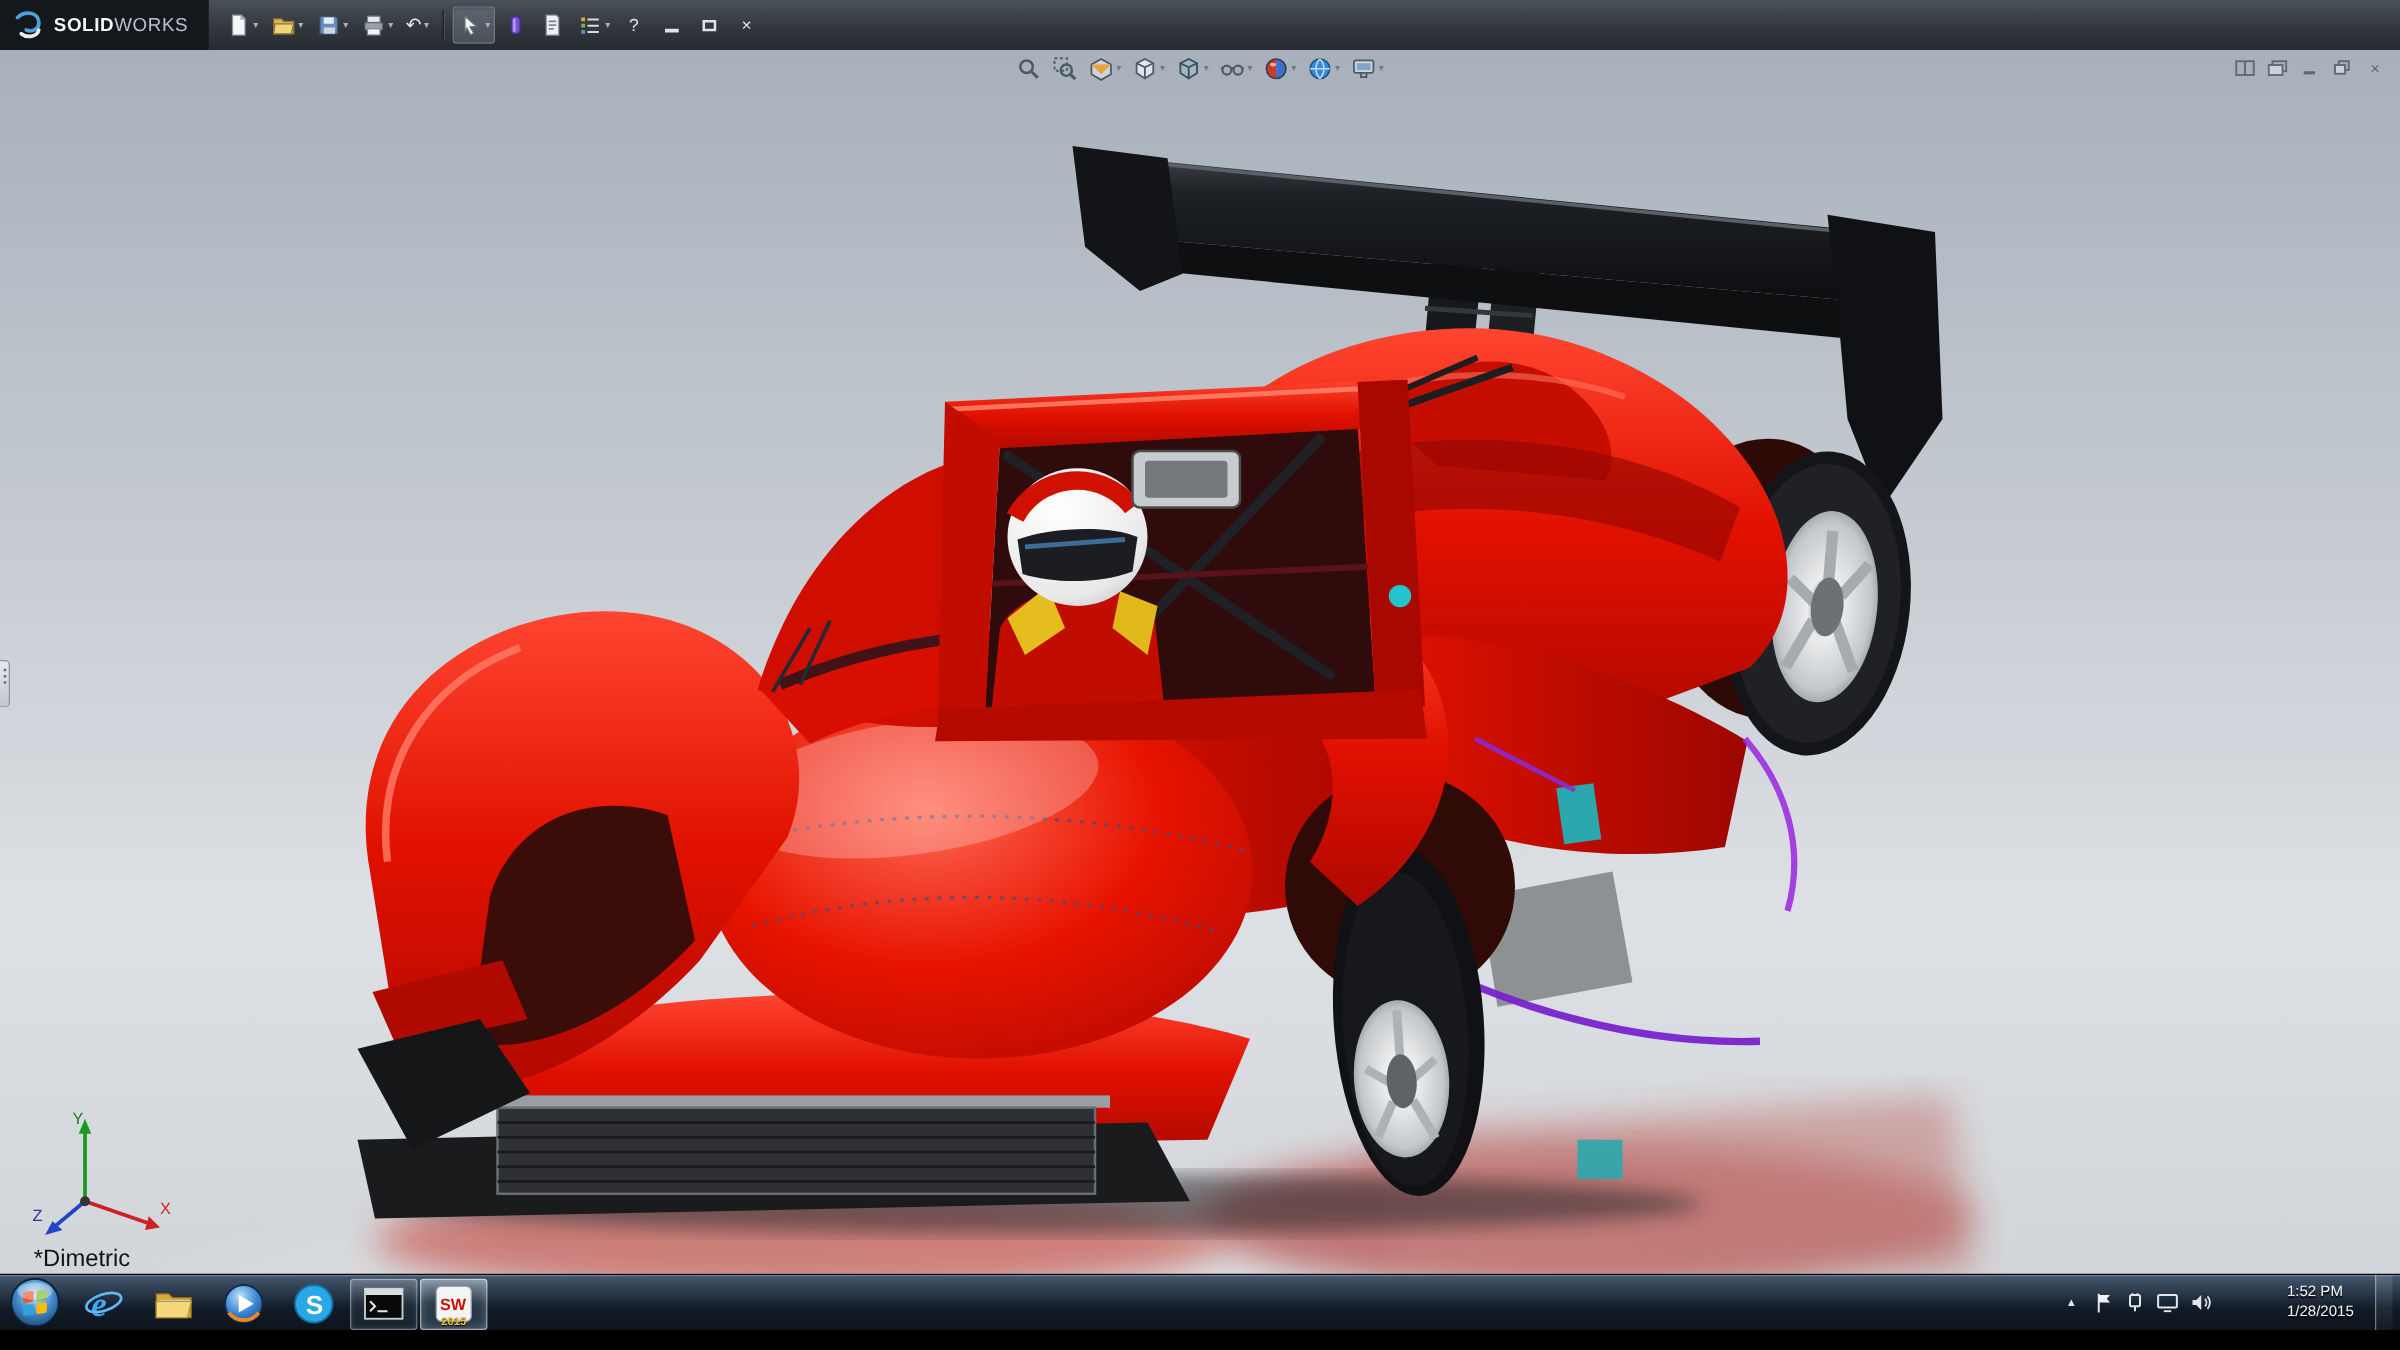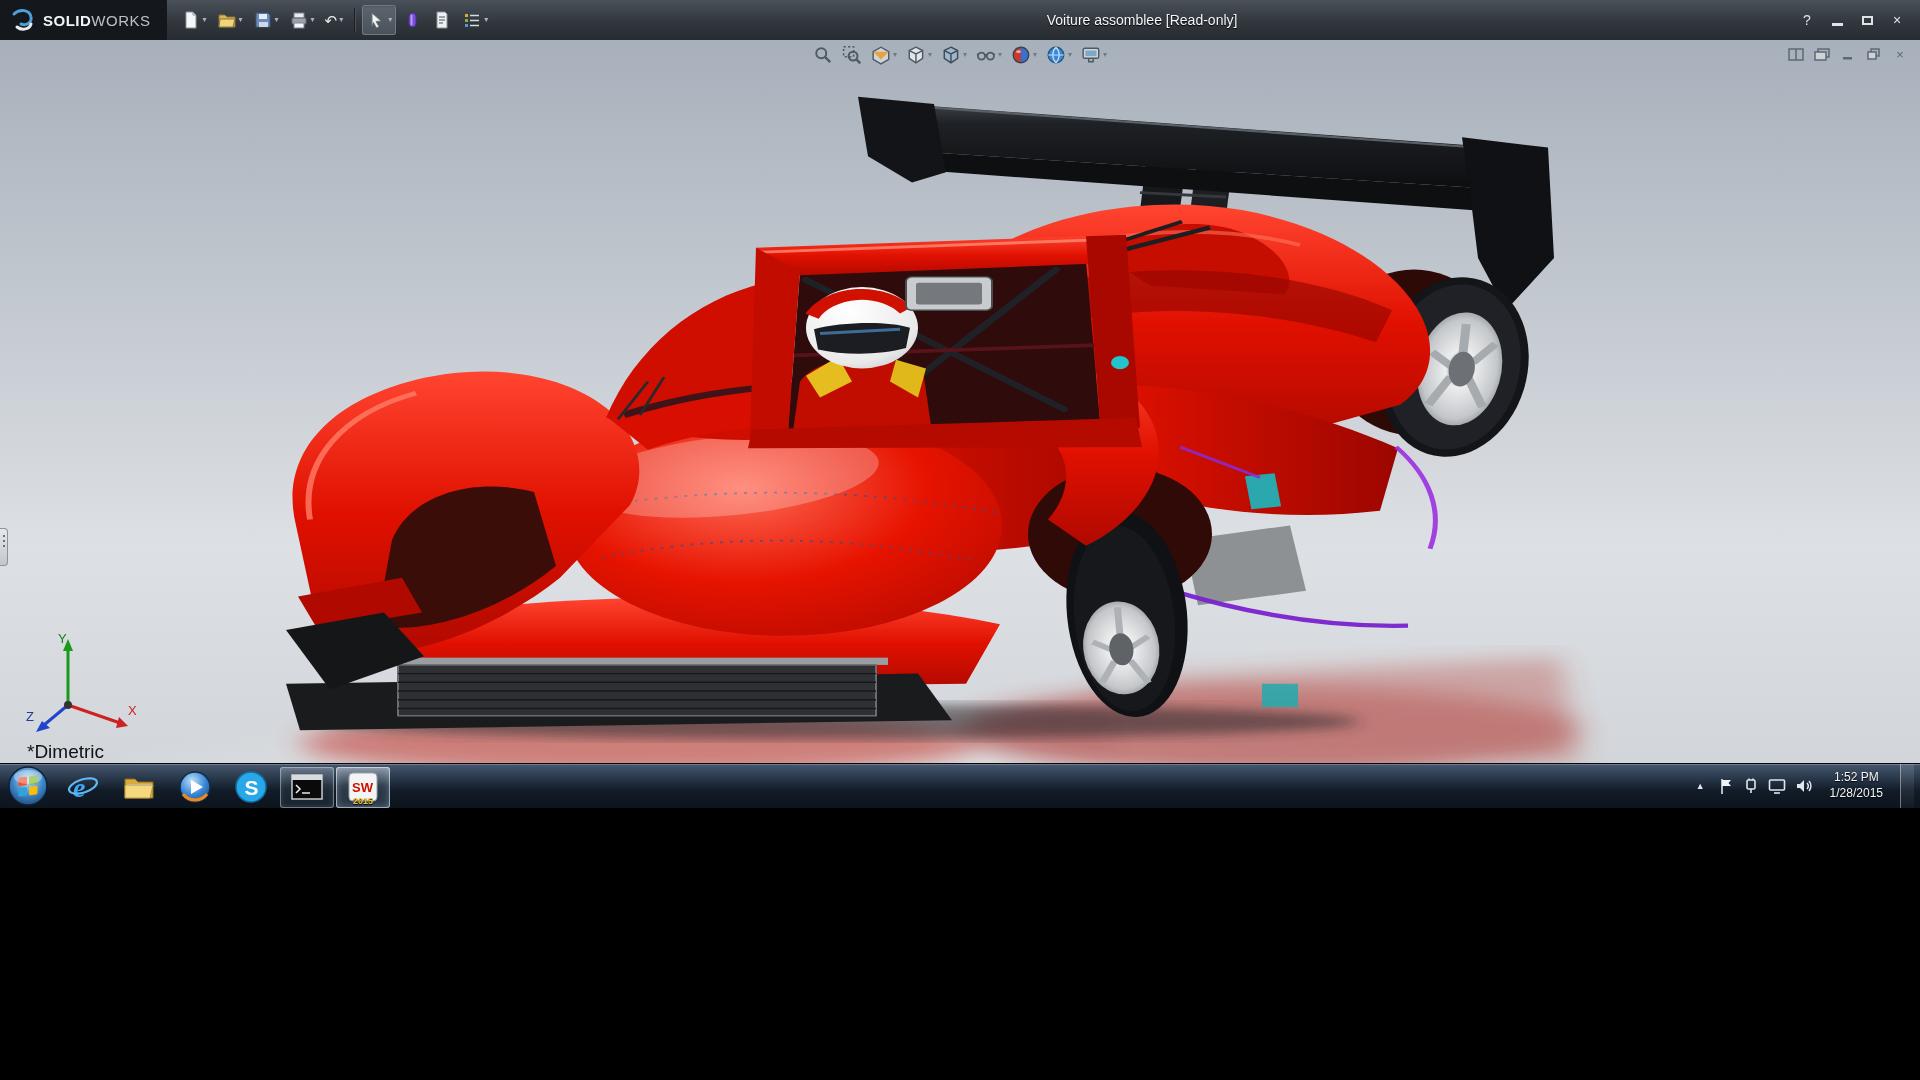--- a/index.html
+++ b/index.html
@@ -1,18 +1,18 @@
 <!DOCTYPE html>
 <html><head>
 <meta charset="utf-8">
 <style>
   * { margin:0; padding:0; box-sizing:border-box; }
   html,body { width:1920px; height:1080px; overflow:hidden;
     font-family:"Liberation Sans", sans-serif; background:#000; }
-  .screen { position:relative; width:1920px; height:808px; background:#cfd3d8; }
+  .screen { position:relative; width:1920px; height:1064px; background:#cfd3d8; }
 
   
   .titlebar { position:absolute; top:0; left:0; right:0; height:40px;
     background:linear-gradient(#4a5159,#31373d 55%,#272c31);
     display:flex; align-items:center; color:#e8ecef; z-index:30; }
   .logo { display:flex; align-items:center; gap:7px; background:#14181c;
     height:100%; padding:0 16px 0 10px; }
   .brand { font-size:15px; letter-spacing:.5px; color:#f2f5f7; }
   .brand b { font-weight:bold; }
   .brand span.rest { font-weight:normal; color:#b9c1c8; }
@@ -67,22 +67,22 @@
     justify-content:center; position:relative; border-radius:3px; }
   .task-btn.open { background:linear-gradient(rgba(255,255,255,.22),rgba(255,255,255,.06) 45%,rgba(130,170,210,.10));
     box-shadow:inset 0 0 0 1px rgba(255,255,255,.35), inset 0 0 6px rgba(160,200,240,.25); }
   .task-btn.active { background:linear-gradient(rgba(255,255,255,.38),rgba(200,225,245,.14) 45%,rgba(150,190,230,.20));
     box-shadow:inset 0 0 0 1px rgba(255,255,255,.5), inset 0 0 9px rgba(190,220,250,.4); }
   .sw-badge { position:absolute; bottom:2px; left:50%; transform:translateX(-50%);
     font-size:9px; font-weight:bold; color:#f4c430; text-shadow:0 1px 1px #000;margin-top:20px; }
   .tray { margin-left:auto; display:flex; align-items:center; gap:9px; height:100%;
     padding-right:6px; color:#e9eff5; }
   .tray .chev { font-size:9px; color:#dfe6ec; padding:0 4px; }
-  .clock { text-align:center; font-size:12px; line-height:1.3; color:#f2f6fa;
-    text-shadow:0 1px 1px #000; padding:0 8px; }
+  .clock { text-align:left; font-size:12px; line-height:1.3; color:#f2f6fa;
+    text-shadow:0 1px 1px #000; padding:0 8px;margin-left:43px; }
   .show-desktop { width:14px; height:100%; border-left:1px solid rgba(255,255,255,.4);
     background:linear-gradient(rgba(255,255,255,.12),rgba(255,255,255,.03)); }
 </style>
 </head>
 <body>
 
 <div class="screen">
 
   <header class="titlebar">
     <div class="logo">
@@ -151,21 +151,20 @@
         <svg width="20" height="20" viewBox="0 0 20 20">
           <rect x="3" y="4" width="3" height="3" fill="#e8a33d"></rect>
           <rect x="3" y="9" width="3" height="3" fill="#7fb347"></rect>
           <rect x="3" y="14" width="3" height="3" fill="#5f8fd0"></rect>
           <path d="M8 5.5 h9 M8 10.5 h9 M8 15.5 h9" stroke="#d7dce0" stroke-width="1.6"></path>
         </svg>
           <span class="caret">▾</span>
       </div>
     </div>
 
-    <div class="doc-title">Voiture assomblee [Read-only]</div>
 
     <div class="window-controls">
       <div class="wc">?</div>
       <div class="wc">
           <span class="min-shape"></span>
         </div>
       <div class="wc">
           <span class="max-shape"></span>
         </div>
       <div class="wc">×</div>

